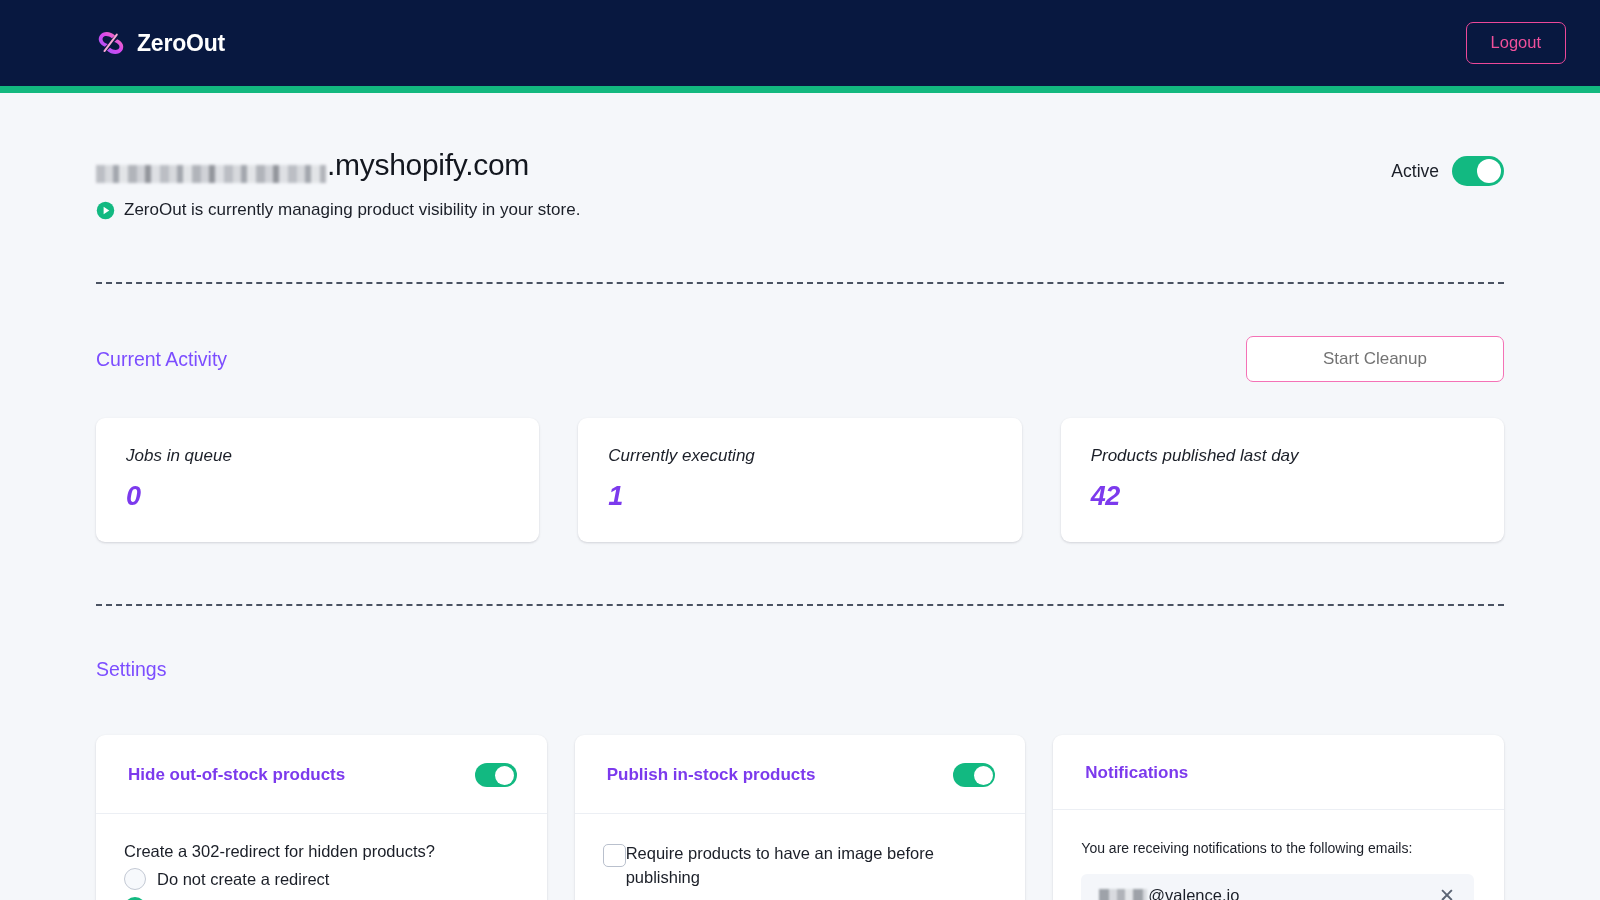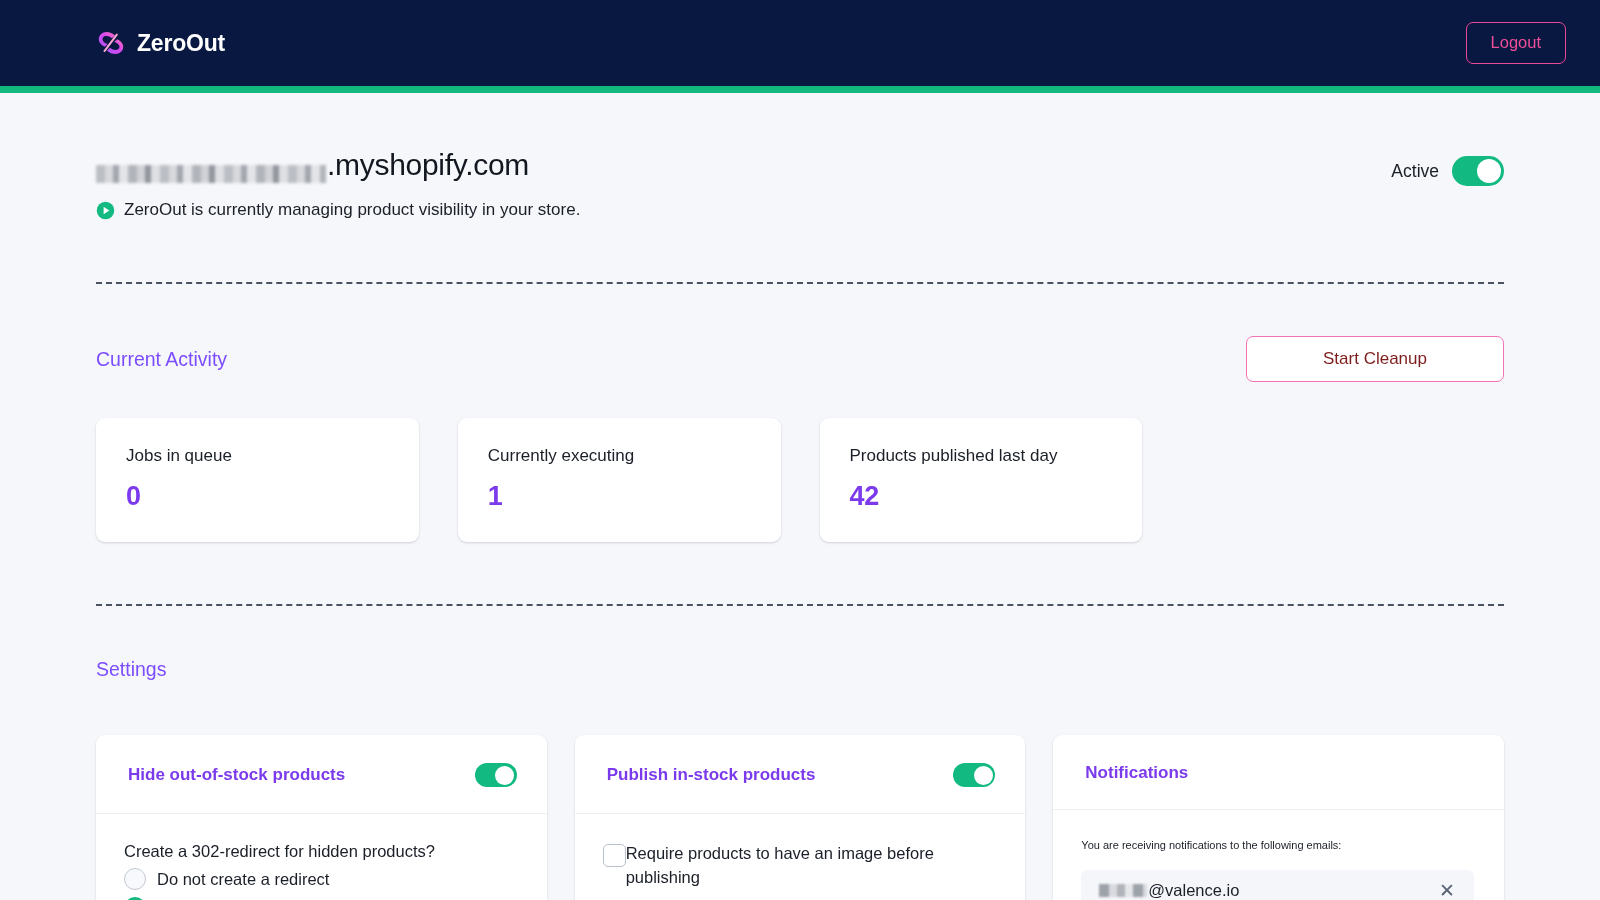--- a/index.html
+++ b/index.html
@@ -154,35 +154,36 @@
     padding-top: 52px;
   }
   .sec-title {
     color: #7c4dff;
     font-size: 19.5px;
     font-weight: normal;
   }
   .cleanup-btn {
     border: 1.6px solid #f472b6;
     background: #ffffff;
-    color: #7f1d1d;
+    color: #737373;
     font-size: 17px;
     border-radius: 7px;
     padding: 12px 40px;
     min-width: 258px;
     font-family: "Liberation Sans", sans-serif;
     cursor: pointer;
   }
 
   
   .stats {
     display: grid;
-    grid-template-columns: repeat(4, 1fr);
+    grid-template-columns: repeat(3, 1fr);
     gap: 39px;
     margin-top: 36px;
+    font-style: italic;
   }
   .stat-card {
     background: #fff;
     border-radius: 9px;
     padding: 28px 26px 30px 30px;
     min-height: 118px;
     box-shadow: 0 1px 3px rgba(16,24,40,.10), 0 1px 2px rgba(16,24,40,.06);
   }
   .stat-label {
     font-size: 17px;
@@ -283,21 +284,21 @@
     color: #1b1f28;
     line-height: 1.45;
     max-width: 330px;
   }
   .inner-divider {
     border-top: 1.5px dashed #c6cbd4;
     margin: 20px 0 18px 0;
     height: 0;
   }
   .body-text {
-    font-size: 11px;
+    font-size: 14px;
     color: #1b1f28;
     line-height: 1.45;
   }
   .email-chip {
     margin-top: 16px;
     background: #f4f6fa;
     border-radius: 6px;
     height: 42px;
     display: flex;
     align-items: center;

